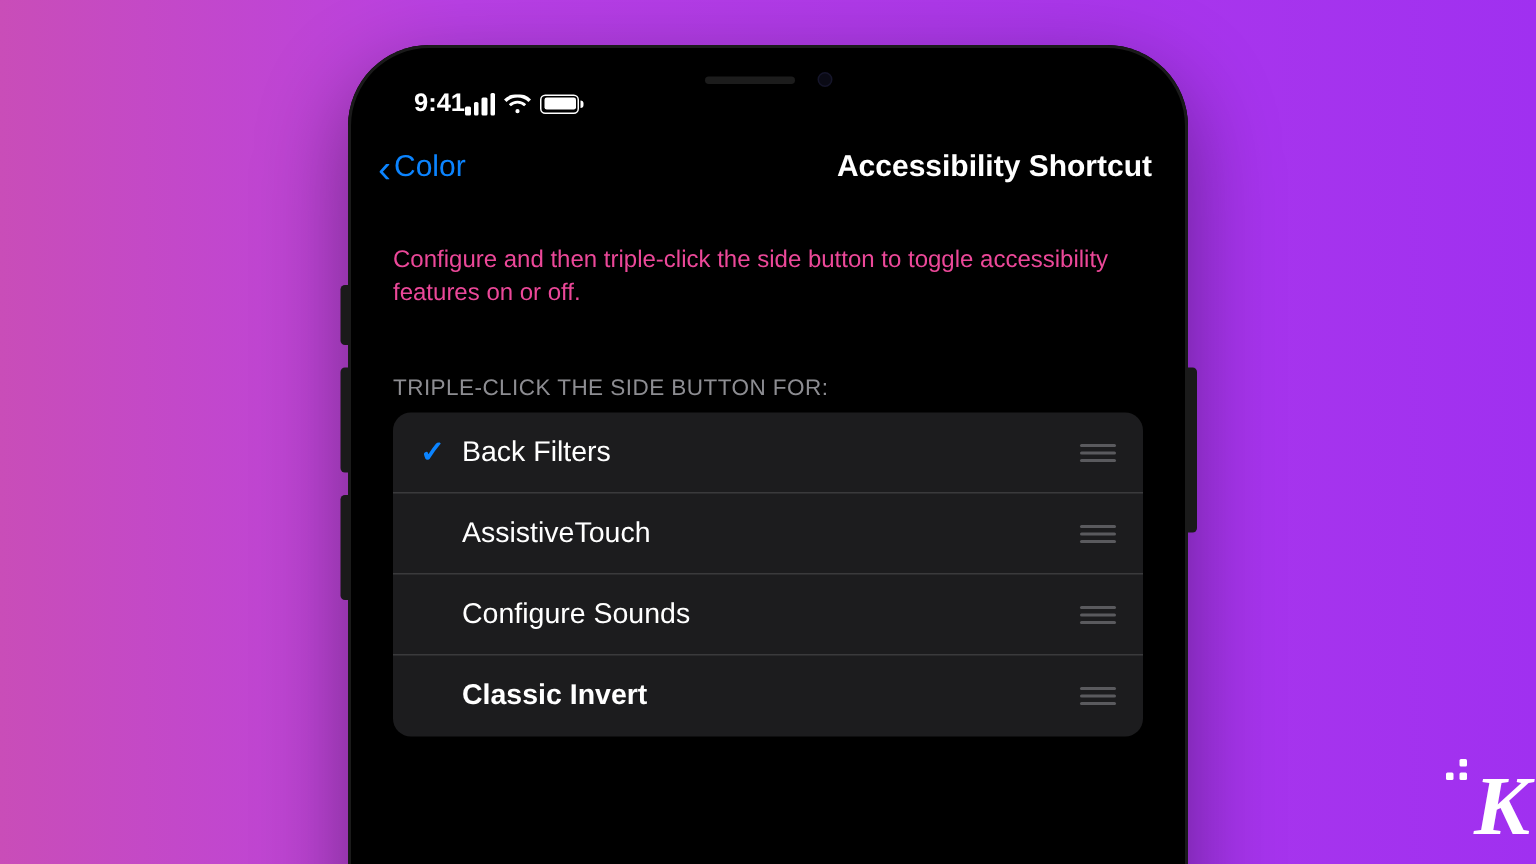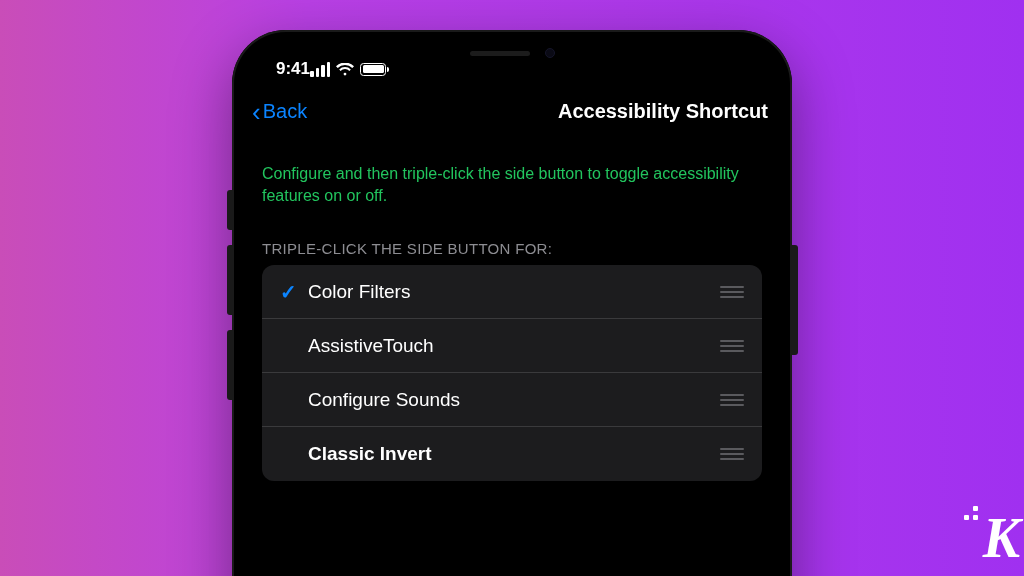--- a/index.html
+++ b/index.html
@@ -176,24 +176,24 @@
       flex: 1;
       text-align: right;
       color: #fff;
       font-size: 20px;
       font-weight: 600;
     }
     .content {
       padding: 30px 22px 0 22px;
     }
     .description {
-      color: #22c55e;
+      color: #ec4899;
       font-size: 16px;
       line-height: 1.35;
-      margin-bottom: 34px;
+      margin-bottom: 44px;
     }
     .section-header {
       color: #8d8d92;
       font-size: 15px;
       letter-spacing: 0.3px;
       margin-bottom: 8px;
       text-transform: uppercase;
     }
     .list {
       background: #1c1c1e;
@@ -287,35 +287,35 @@
               <div class="battery-fill"></div>
             </div>
           <div class="battery-tip"></div>
         </div>
       </div>
     </div>
 
     <div class="nav-bar">
       <div class="back-button">
         <span class="back-chevron">‹</span>
-        <span>Back</span>
+        <span>Color</span>
       </div>
       <div class="nav-title">Accessibility Shortcut</div>
     </div>
 
     <div class="content">
       <div class="description">Configure and then triple-click the side button to toggle accessibility features on or off.</div>
       <div class="section-header">TRIPLE-CLICK THE SIDE BUTTON FOR:</div>
       <div class="list">
 
         <div class="list-row">
           <div class="check-slot">
             <span class="checkmark">✓</span>
           </div>
-          <div class="row-label">Color Filters</div>
+          <div class="row-label">Back Filters</div>
           <div class="drag-handle">
               <span></span>
               <span></span>
               <span></span>
             </div>
         </div>
 
         <div class="list-row">
           <div class="check-slot"></div>
           <div class="row-label">AssistiveTouch</div>

